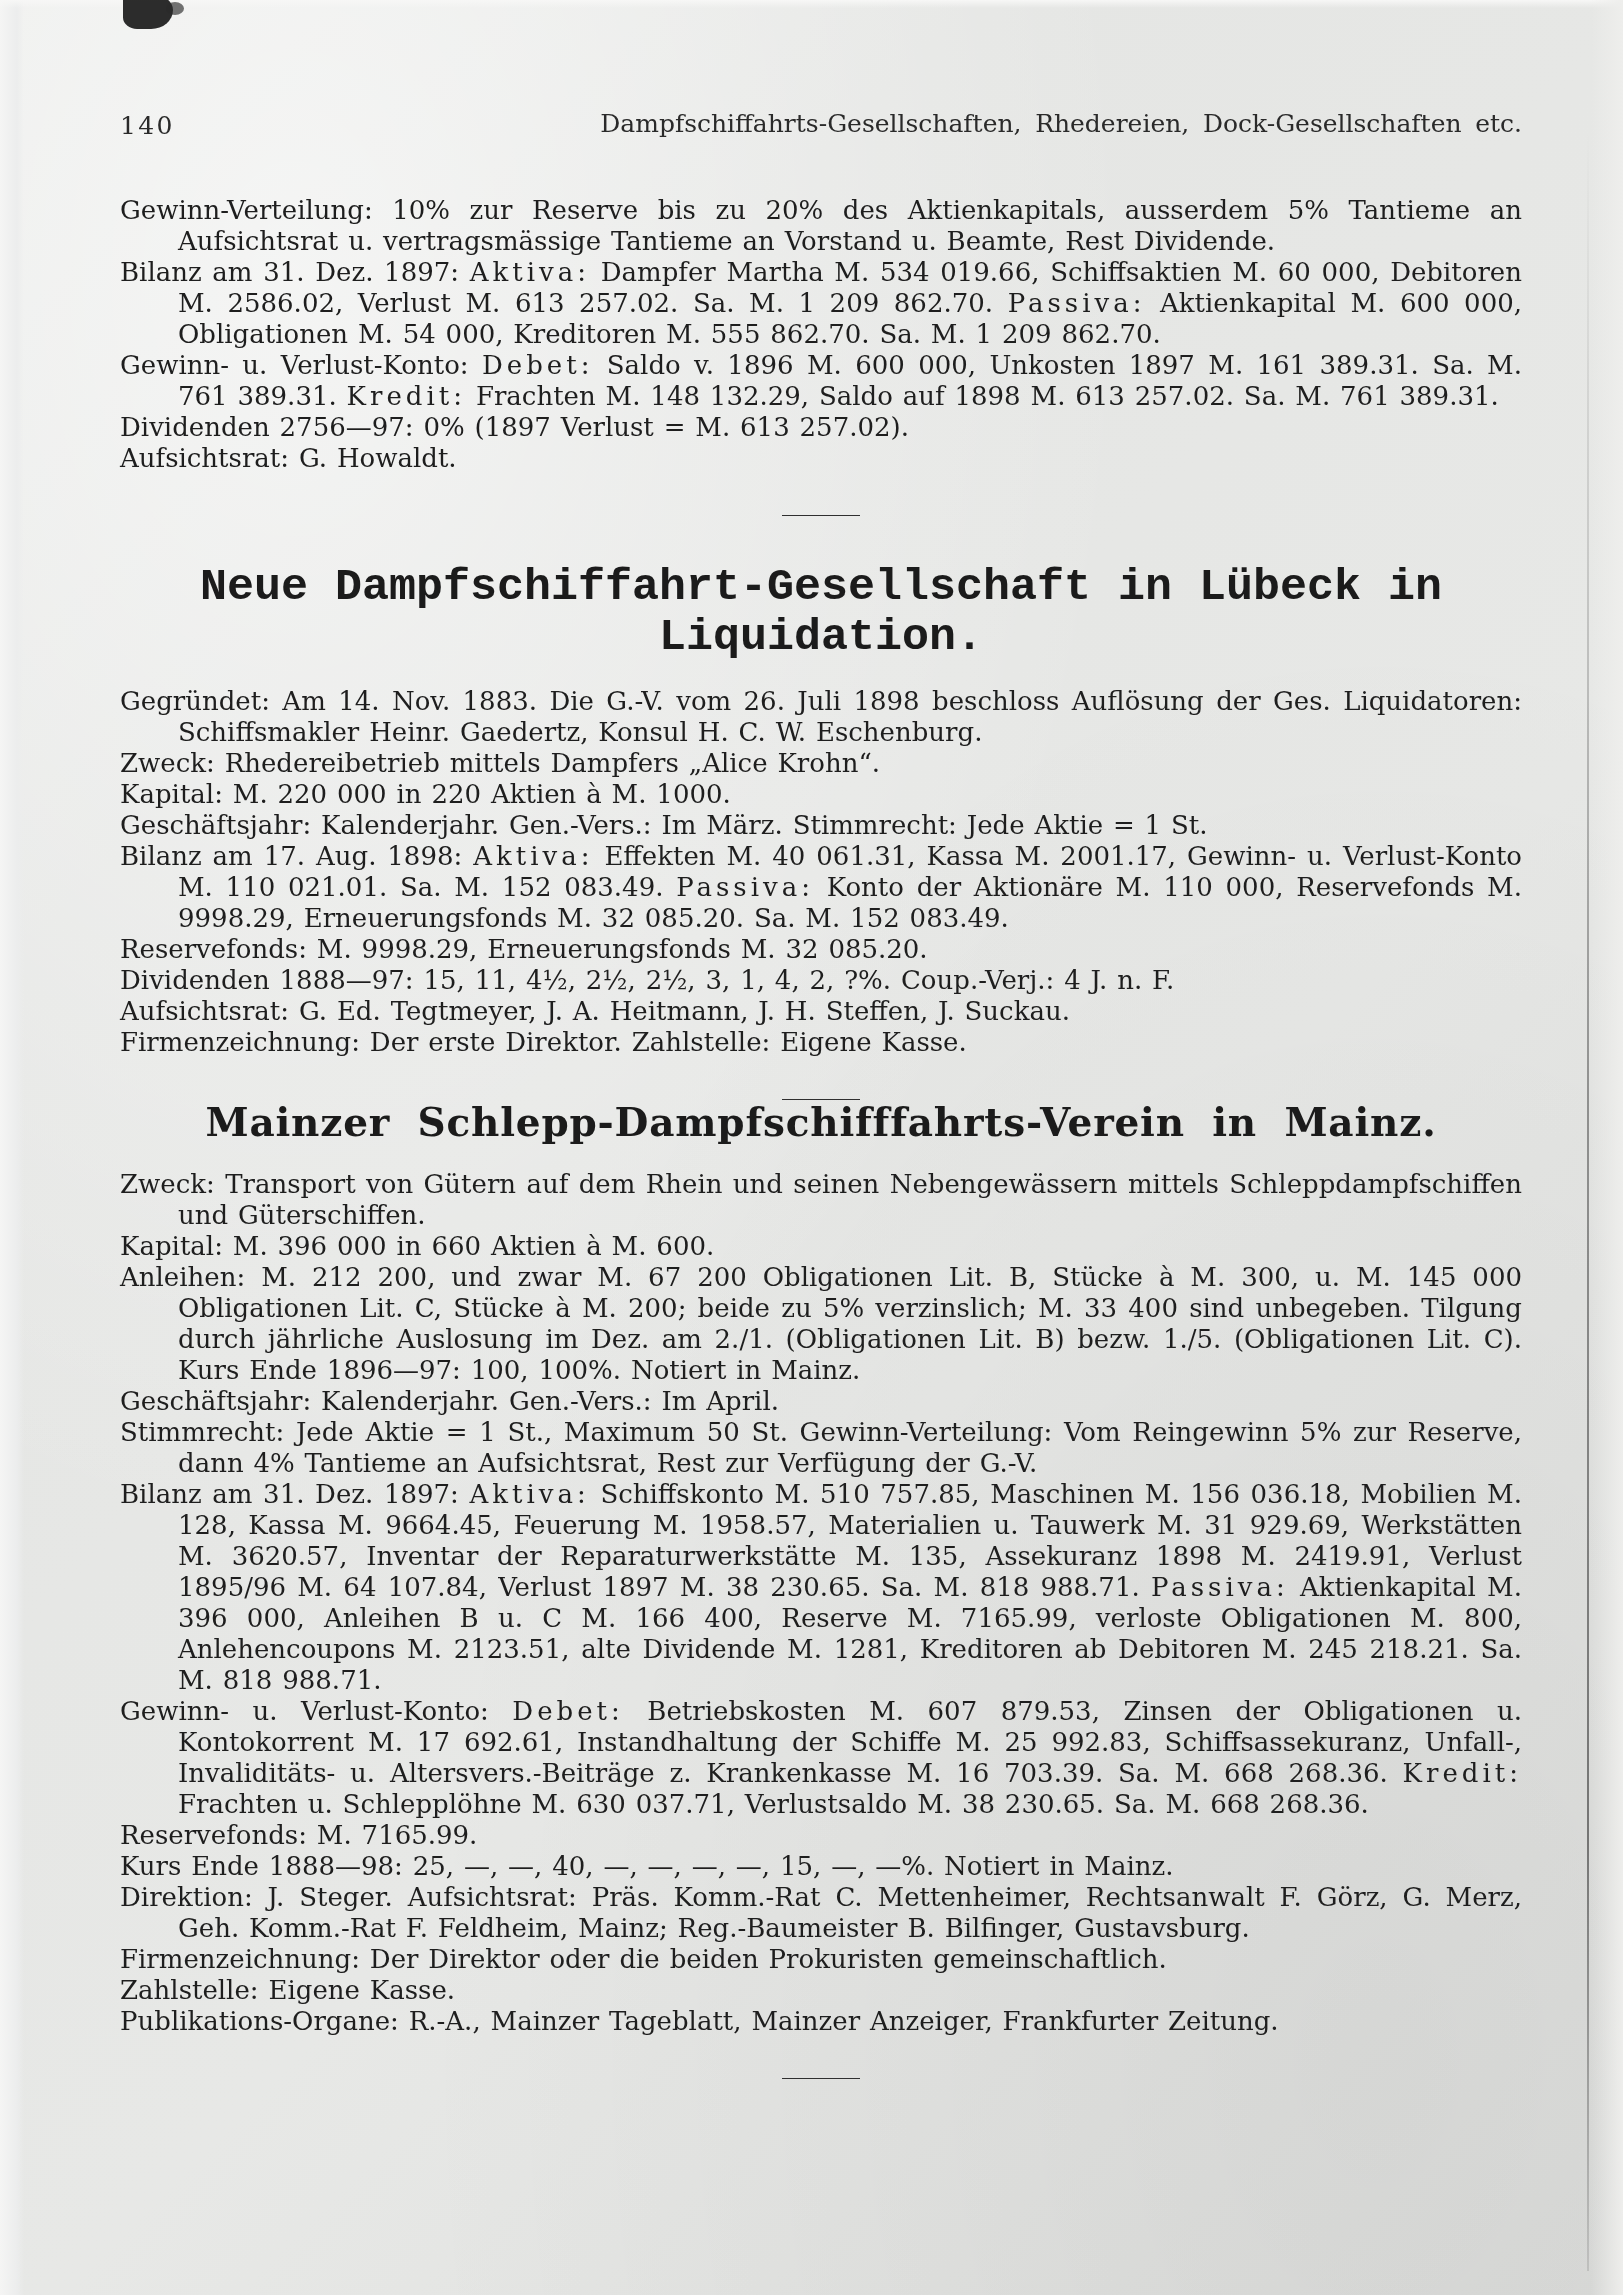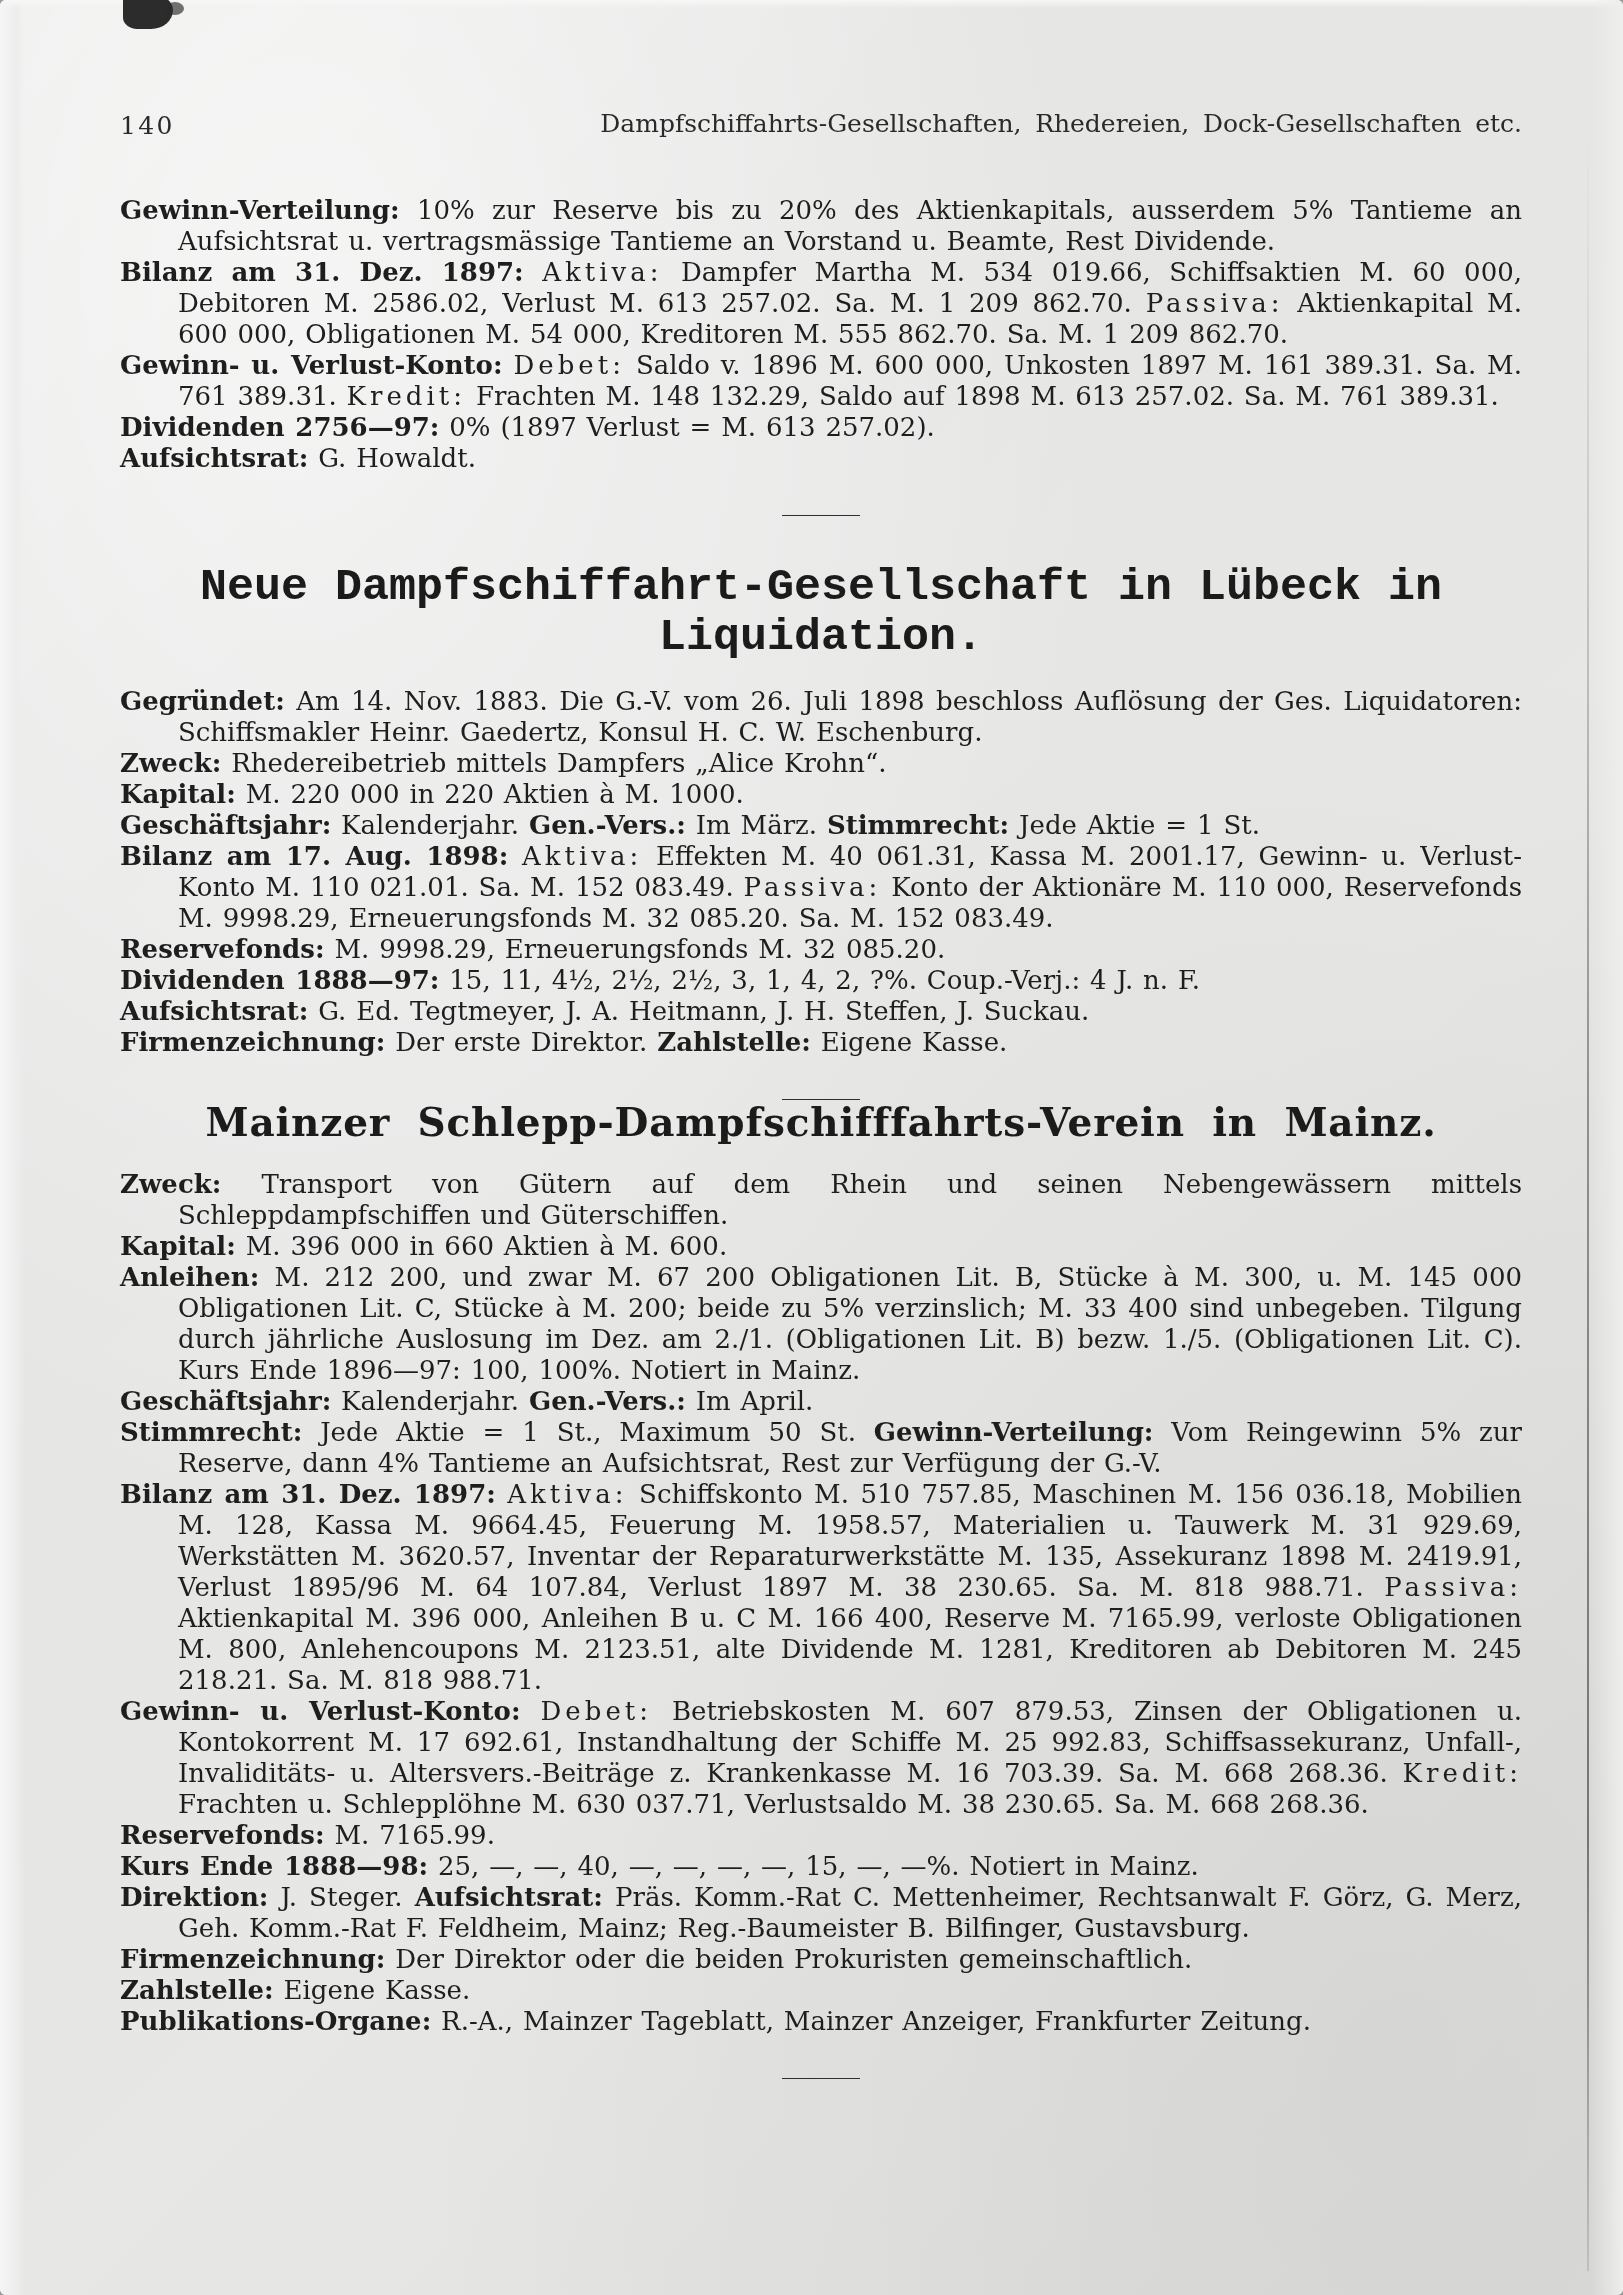--- a/index.html
+++ b/index.html
@@ -10,42 +10,41 @@
   }
   .page {
     position:relative;
     width:1623px; height:2295px;
     background:
       radial-gradient(ellipse at 18% 12%, rgba(255,255,255,.55), rgba(255,255,255,0) 45%),
       radial-gradient(ellipse at 85% 90%, rgba(0,0,0,.05), rgba(0,0,0,0) 50%),
       linear-gradient(135deg,#ebecea 0%, #e5e6e4 25%, #e7e8e6 60%, #dedfdd 100%);
     color:#212121;
     overflow:hidden;
-    border-radius:6px;
   }
   
   .edge-left   { position:absolute; left:0; top:0; bottom:0; width:24px; background:linear-gradient(90deg,#f5f5f4,#eceded 70%, rgba(236,237,237,0)); }
   .edge-top    { position:absolute; left:0; top:0; right:0; height:8px; background:linear-gradient(#f7f7f6, rgba(247,247,246,0)); }
   .edge-right-line { position:absolute; right:34px; top:130px; bottom:24px; width:2.4px;
     background:linear-gradient(rgba(60,60,60,0), rgba(60,60,60,.18) 20%, rgba(45,45,45,.45) 45%, rgba(35,35,35,.55) 80%, rgba(60,60,60,.15)); }
   .edge-right-fade { position:absolute; right:0; top:0; bottom:0; width:32px; background:linear-gradient(270deg,#eeeeec, rgba(238,238,236,0)); }
   .smudge  { position:absolute; left:123px; top:-4.9px; width:50px; height:34px; background:#161616; opacity:.9;
              border-radius:10% 60% 70% 45% / 10% 70% 90% 55%; }
   .smudge2 { position:absolute; left:166px; top:1.6px; width:18px; height:13px; background:#2a2a2a; opacity:.65; border-radius:50%; }
 
   .content { position:absolute; left:120px; right:101px; top:109px; }
 
   .running-header { position:relative; height:39px; font-size:25px; color:#2a2a2a; }
   .pagenum { position:absolute; left:0; top:1.6px; letter-spacing:2.4px; }
   .header-title { display:block; text-align:right; word-spacing:5.7px; }
 
   .entry { font-size:26px; line-height:31px; text-align:justify; color:#1e1e1e; }
   .entry-first { margin-top:47px; }
   .para { padding-left:58px; text-indent:-58px; word-spacing:1.6px; }
-  .para .b { font-weight:bold; }
+  .para .b { font-weight:normal; }
   .para .g { letter-spacing:4px; }
 
   .divider { width:78px; border-top:1.6px solid #2f2f2f; margin:41px auto 0 auto; }
 
   .entry-heading { text-align:center; font-weight:bold; color:#1b1b1b; }
   .h-large { margin-top:47px; font-size:45px; line-height:50px; margin-bottom:23px;font-family:Liberation Mono, monospace; }
   .h-wide  { font-size:39px; line-height:45px; letter-spacing:0.8px; word-spacing:13px; margin-bottom:24px; }
 </style>
 </head>
 <body>

